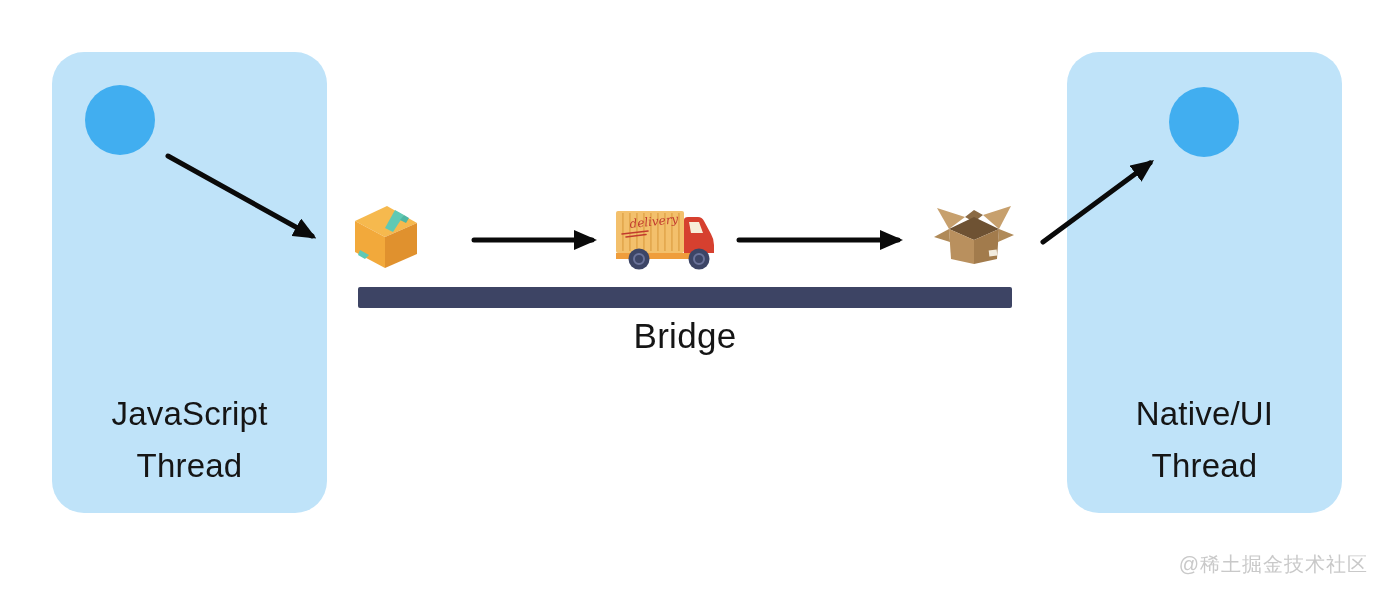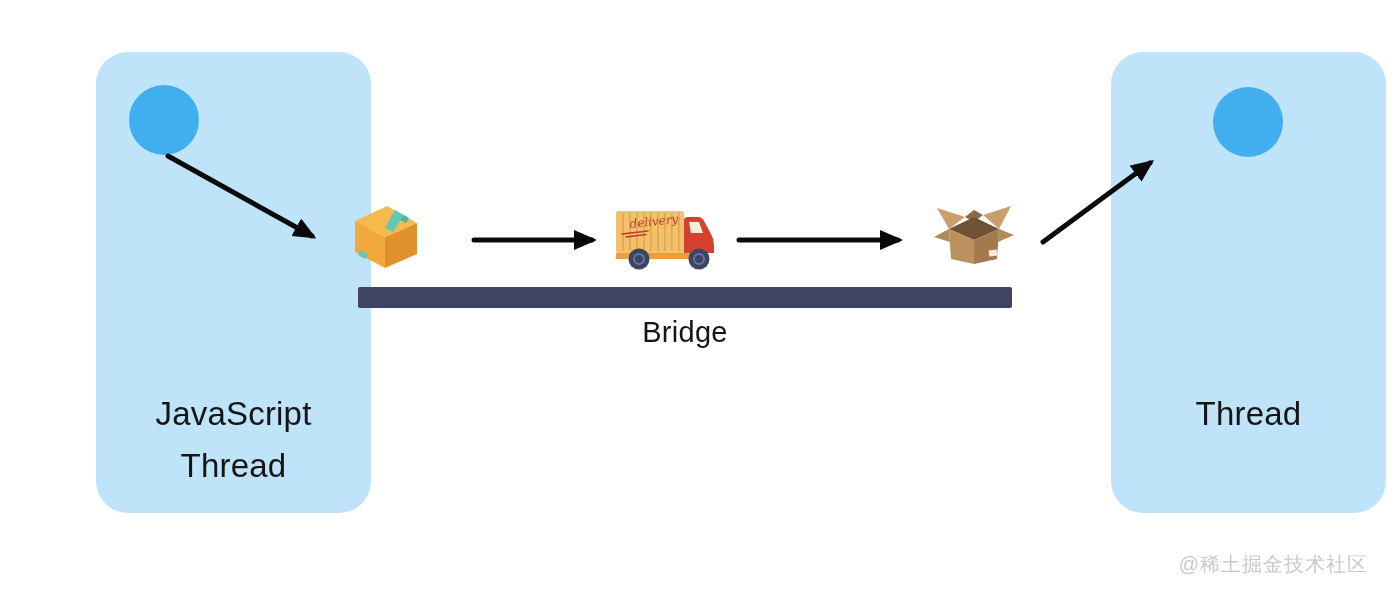--- a/index.html
+++ b/index.html
@@ -12,21 +12,21 @@
     --watermark-text:#c9c9c9;
   }
   html,body{margin:0;padding:0;background:#fff;}
   body{font-family:"Liberation Sans", sans-serif;}
   .canvas{
     position:relative;width:1400px;height:591px;
     background:var(--canvas-bg);overflow:hidden;
   }
   .panel{
     position:absolute;top:52px;width:275px;height:461px;
-    background:var(--panel-fill);border-radius:32px;margin-left:44px;
+    background:var(--panel-fill);border-radius:32px;
   }
   .panel.left{left:52px;}
   .panel.right{left:1067px;}
   .node-circle{
     position:absolute;width:70px;height:70px;border-radius:50%;
     background:var(--node-circle);
   }
   .node-circle.left{left:33px;top:33px;}      
   .node-circle.right{left:102px;top:35px;}    
   .panel-label{
@@ -42,21 +42,21 @@
   .icon-package{left:352px;top:204px;width:68px;height:64px;}
   .icon-truck{left:614px;top:207px;width:101px;height:63px;}
   .icon-openbox{left:933px;top:202px;width:82px;height:65px;}
   .bridge-bar{
     position:absolute;left:358px;top:287px;width:654px;height:21px;
     background:var(--bridge-bar);border-radius:2px;
   }
   .bridge-label{
     position:absolute;left:359px;top:316px;width:652px;
     text-align:center;color:var(--label-text);
-    font-size:29px;font-weight:500;letter-spacing:.3px;
+    font-size:35px;font-weight:500;letter-spacing:.3px;
   }
   .watermark{
     position:absolute;right:32px;top:551px;
     color:var(--watermark-text);font-size:20px;letter-spacing:1px;
   }
 </style>
 </head>
 <body>
 
 <div class="canvas">
@@ -65,20 +65,21 @@
     <div class="node-circle left"></div>
     <div class="panel-label">
       <div>JavaScript</div>
       <div>Thread</div>
     </div>
   </div>
 
   <div class="panel right">
     <div class="node-circle right"></div>
     <div class="panel-label">
+      <div>Native/UI</div>
       <div>Thread</div>
     </div>
   </div>
 
   <svg class="arrow-layer" viewBox="0 0 1400 591">
     <defs>
       <marker id="ah" markerWidth="4.6" markerHeight="4" refX="3.6" refY="2" orient="auto">
         <path class="head" d="M0,0 L4.6,2 L0,4 Z"></path>
       </marker>
     </defs>

